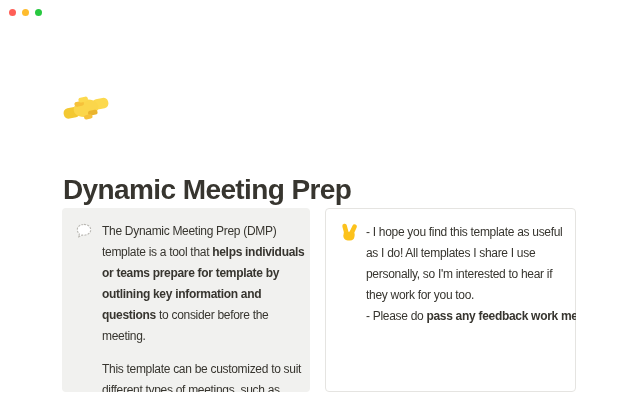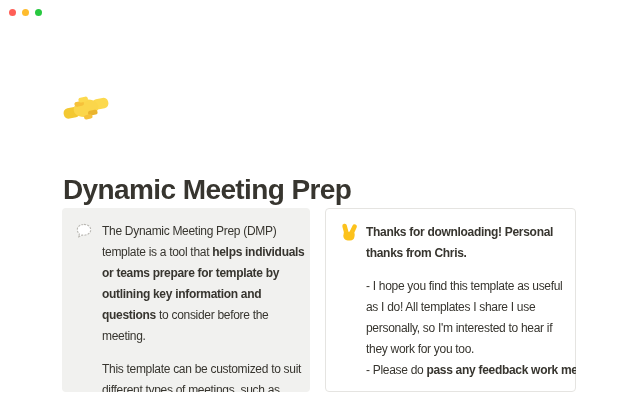--- a/index.html
+++ b/index.html
@@ -86,21 +86,20 @@
   </div>
 
   <div class="callout white">
     <span class="callout-icon">
         <svg viewBox="0 0 18 18" xmlns="http://www.w3.org/2000/svg">
           <path d="M6.2 9.8 4.5 3.4c-.4-1.5 1.8-2.1 2.2-.6l1.5 5.4" fill="none" stroke="#fcc21c" stroke-width="2.3" stroke-linecap="round"></path>
           <path d="M11.6 9.2l2.9-6c.7-1.4 2.7-.5 2 1L14 9.8" fill="none" stroke="#fcc21c" stroke-width="2.3" stroke-linecap="round"></path>
           <path d="M5 8.8h8.2c1.8 0 2.7 1.4 2.5 3.1l-.3 2.2c-.3 2-1.9 3.4-4.2 3.4H8.6c-2.6-.3-4.3-2.2-4.3-4.8z" fill="#fcc21c"></path>
         </svg>
       </span>
-    <div class="callout-body"><div class="para"><span class="b">Thanks for downloading! Personal
-thanks from Chris.</span></div><div class="para"><span>- I hope you find this template as useful
+    <div class="callout-body"><div class="para"><span>- I hope you find this template as useful
 as I do! All templates I share I use
 personally, so I'm interested to hear if
 they work for you too.
 - Please do </span><span class="b">pass any feedback work me</span></div></div>
   </div>
 
 </div>
 
 </body></html>

